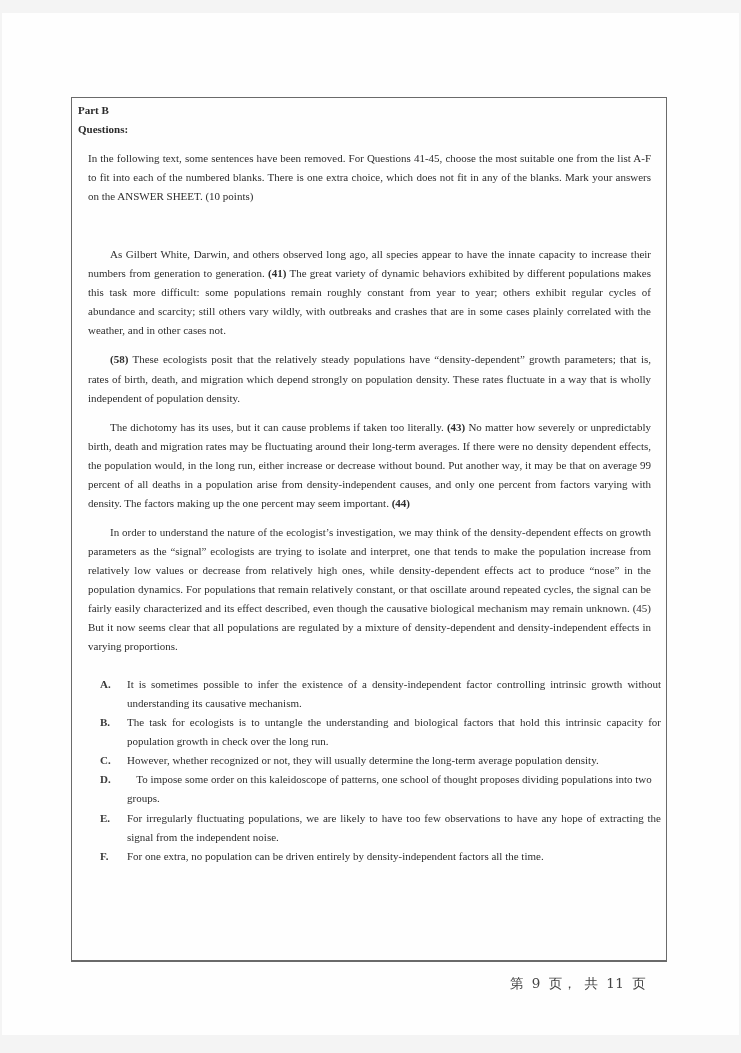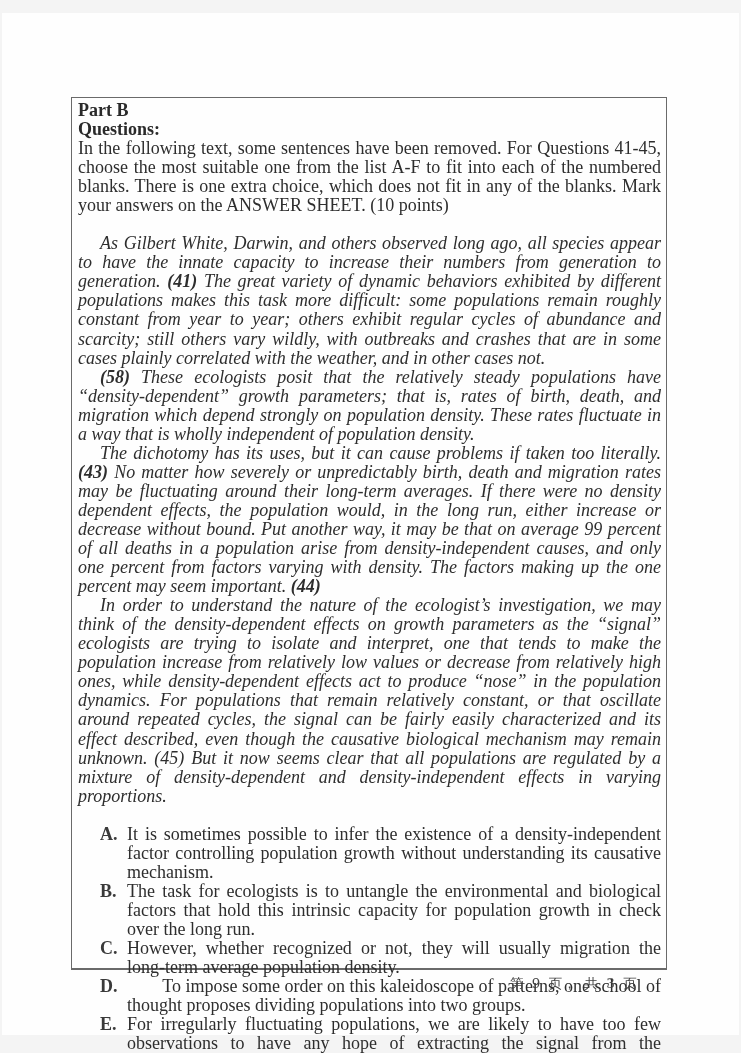--- a/index.html
+++ b/index.html
@@ -24,33 +24,33 @@
       background: #fefefe;
     }
     .box {
       position: absolute;
       left: 71px;
       top: 97px;
       width: 583px;
       height: 859px;
       border: 1px solid #6a6a6a;
       border-bottom: 2px solid #6a6a6a;
-      padding: 3px 5px 8px 6px;
-      font-size: 18px;
+      padding: 3px 5px 0 6px;
+      font-size: 11px;
       line-height: 19.05px;
     }
     .h {
       font-weight: bold;
       color: #2a2a2a;
     }
     .p {
       text-align: justify;
-      margin: 0;
+      margin: 10px;
     }
-    .indent { text-indent: 22px; font-style: italic; }
+    .indent { text-indent: 22px; }
     .gap { height: 19px; }
     b.q { font-weight: bold; }
     .options {
       margin-top: 19px;
       padding-left: 22px;
     }
     .opt {
       display: flex;
       align-items: flex-start;
     }
@@ -92,38 +92,38 @@
 
   <p class="p indent"><b class="q">(58)</b><span> These ecologists posit that the relatively steady populations have “density-dependent” growth parameters; that is, rates of birth, death, and migration which depend strongly on population density. These rates fluctuate in a way that is wholly independent of population density.</span></p>
 
   <p class="p indent"><span>The dichotomy has its uses, but it can cause problems if taken too literally. </span><b class="q">(43)</b><span> No matter how severely or unpredictably birth, death and migration rates may be fluctuating around their long-term averages. If there were no density dependent effects, the population would, in the long run, either increase or decrease without bound. Put another way, it may be that on average 99 percent of all deaths in a population arise from density-independent causes, and only one percent from factors varying with density. The factors making up the one percent may seem important. </span><b class="q">(44)</b></p>
 
   <p class="p indent"><span>In order to understand the nature of the ecologist’s investigation, we may think of the density-dependent effects on growth parameters as the “signal” ecologists are trying to isolate and interpret, one that tends to make the population increase from relatively low values or decrease from relatively high ones, while density-dependent effects act to produce “nose” in the population dynamics. For populations that remain relatively constant, or that oscillate around repeated cycles, the signal can be fairly easily characterized and its effect described, even though the causative biological mechanism may remain unknown. </span><span>(45)</span><span> But it now seems clear that all populations are regulated by a mixture of density-dependent and density-independent effects in varying proportions.</span></p>
 
   <div class="options">
     <div class="opt">
       <span class="opt-letter">A.</span>
-      <span class="opt-text">It is sometimes possible to infer the existence of a density-independent factor controlling population growth without understanding its causative mechanism.</span>
+      <span class="opt-text">It is sometimes possible to infer the existence of a density-independent factor controlling intrinsic growth without understanding its causative mechanism.</span>
     </div>
     <div class="opt">
       <span class="opt-letter">B.</span>
-      <span class="opt-text">The task for ecologists is to untangle the environmental and biological factors that hold this intrinsic capacity for population growth in check over the long run.</span>
+      <span class="opt-text">The task for ecologists is to untangle the understanding and biological factors that hold this intrinsic capacity for population growth in check over the long run.</span>
     </div>
     <div class="opt">
       <span class="opt-letter">C.</span>
-      <span class="opt-text">However, whether recognized or not, they will usually migration the long-term average population density.</span>
+      <span class="opt-text">However, whether recognized or not, they will usually determine the long-term average population density.</span>
     </div>
     <div class="opt">
       <span class="opt-letter">D.</span>
-      <span class="opt-text" style="text-align:right">To impose some order on this kaleidoscope of patterns, one school of thought proposes dividing populations into two groups.</span>
+      <span class="opt-text" style="text-align:center">To impose some order on this kaleidoscope of patterns, one school of thought proposes dividing populations into two groups.</span>
     </div>
     <div class="opt">
       <span class="opt-letter">E.</span>
-      <span class="opt-text">For irregularly fluctuating populations, we are likely to have too few observations to have any hope of extracting the signal from the controlling noise.</span>
+      <span class="opt-text">For irregularly fluctuating populations, we are likely to have too few observations to have any hope of extracting the signal from the independent noise.</span>
     </div>
     <div class="opt">
       <span class="opt-letter">F.</span>
       <span class="opt-text">For one extra, no population can be driven entirely by density-independent factors all the time.</span>
     </div>
   </div>
 </div>
 
-<div class="footer">第 9 页， 共 3 页</div>
+<div class="footer">第 9 页， 共 11 页</div>
 
 </body></html>

